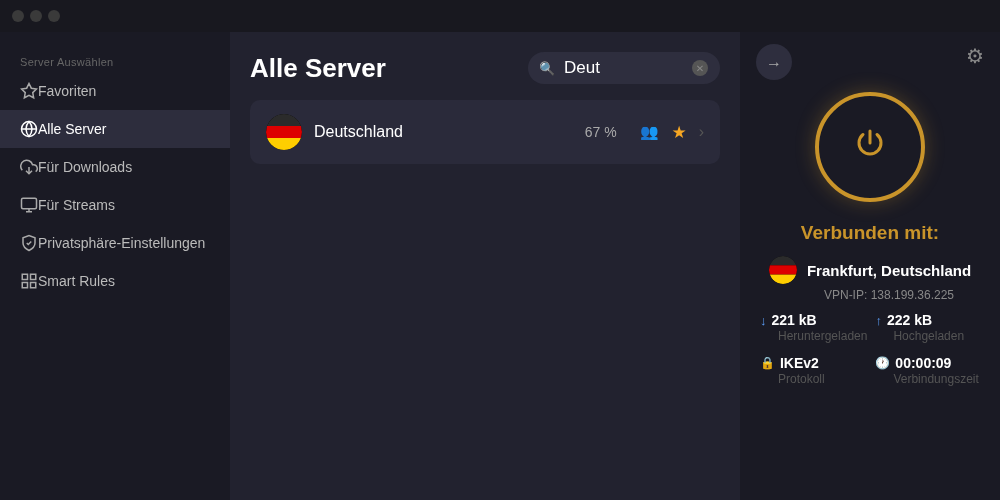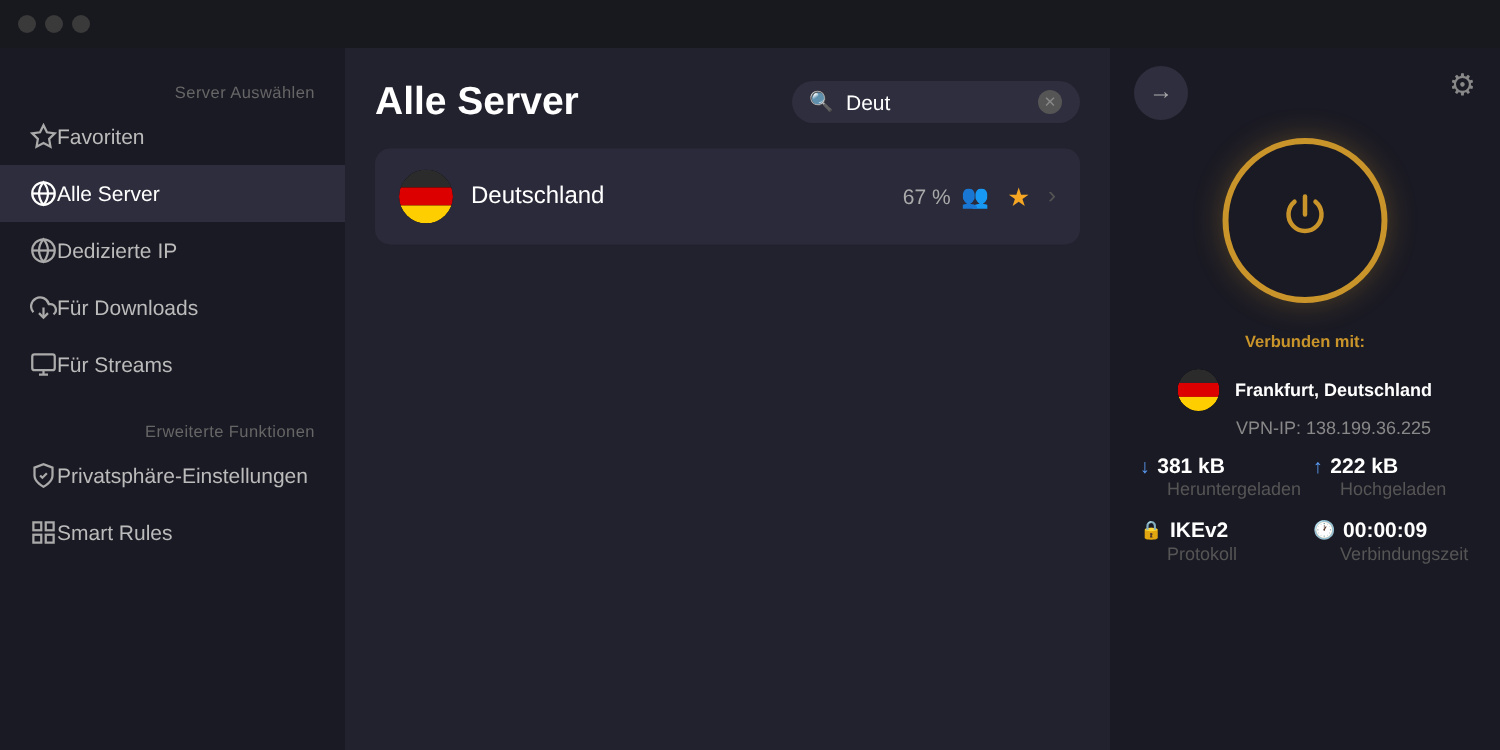--- a/index.html
+++ b/index.html
@@ -44,21 +44,20 @@
     }
 
     
     .sidebar {
       width: 230px;
       background: #1a1a24;
       flex-shrink: 0;
       padding: 16px 0;
       display: flex;
       flex-direction: column;
-      text-align: right;
     }
     .sidebar-section-label {
       font-size: 11px;
       color: #666;
       padding: 8px 20px 4px;
       letter-spacing: 0.3px;
       text-transform: none;
     }
     .sidebar-item {
       display: flex;
@@ -114,21 +113,21 @@
       padding: 6px 12px;
       gap: 8px;
       margin-left: auto;
       min-width: 180px;
     }
     .search-box input {
       background: transparent;
       border: none;
       outline: none;
       color: #fff;
-      font-size: 14px;
+      font-size: 17px;
       width: 120px;
     }
     .search-icon-wrap {
       color: #888;
       font-size: 13px;
     }
     .search-clear {
       color: #888;
       cursor: pointer;
       font-size: 13px;
@@ -167,21 +166,21 @@
       font-size: 16px;
       font-weight: 400;
       color: #fff;
       flex: 1;
     }
     .server-load {
       font-size: 14px;
       color: #aaa;
       display: flex;
       align-items: center;
-      gap: 7px;
+      gap: 24px;
     }
     .users-icon { color: #aaa; font-size: 15px; }
     .star-icon { color: #f5a623; font-size: 17px; }
     .chevron-right { color: #555; font-size: 16px; }
 
     
     .right-panel {
       width: 260px;
       background: #1a1a24;
       flex-shrink: 0;
@@ -226,41 +225,41 @@
       margin-top: 30px;
       margin-bottom: 20px;
       box-shadow: 0 0 20px rgba(201,148,42,0.3);
     }
     .power-icon {
       color: #c9942a;
       font-size: 36px;
     }
 
     .connected-label {
-      font-size: 11px;
+      font-size: 19px;
       color: #c9942a;
       font-weight: 600;
       margin-bottom: 12px;
     }
 
     .connected-server {
       display: flex;
       align-items: center;
       gap: 10px;
       margin-bottom: 4px;
     }
     .connected-flag {
       width: 28px;
       height: 28px;
       border-radius: 50%;
       overflow: hidden;
       flex-shrink: 0;
     }
     .connected-name {
-      font-size: 12px;
+      font-size: 15px;
       font-weight: 600;
       color: #fff;
     }
     .connected-vpnip {
       font-size: 12px;
       color: #888;
       margin-left: 38px;
       margin-bottom: 2px;
     }
     .connected-localip {
@@ -337,30 +336,20 @@
       <div class="sidebar-icon">
         <svg viewBox="0 0 24 24" fill="none" stroke="#fff" stroke-width="2">
           <circle cx="12" cy="12" r="10"></circle>
           <line x1="2" y1="12" x2="22" y2="12"></line>
           <path d="M12 2a15.3 15.3 0 0 1 4 10 15.3 15.3 0 0 1-4 10 15.3 15.3 0 0 1-4-10 15.3 15.3 0 0 1 4-10z"></path>
         </svg>
       </div>
       <span>Alle Server</span>
     </div>
 
-    <div class="sidebar-item">
-      <div class="sidebar-icon">
-        <svg viewBox="0 0 24 24" fill="none" stroke="#aaa" stroke-width="2">
-          <circle cx="12" cy="12" r="10"></circle>
-          <line x1="2" y1="12" x2="22" y2="12"></line>
-          <path d="M12 2a15.3 15.3 0 0 1 4 10 15.3 15.3 0 0 1-4 10 15.3 15.3 0 0 1-4-10 15.3 15.3 0 0 1 4-10z"></path>
-        </svg>
-      </div>
-      <span>Dedizierte IP</span>
-    </div>
 
     <div class="sidebar-item">
       <div class="sidebar-icon">
         <svg viewBox="0 0 24 24" fill="none" stroke="#aaa" stroke-width="2">
           <polyline points="8,17 12,21 16,17"></polyline>
           <line x1="12" y1="12" x2="12" y2="21"></line>
           <path d="M20.88 18.09A5 5 0 0 0 18 9h-1.26A8 8 0 1 0 3 16.29"></path>
         </svg>
       </div>
       <span>Für Downloads</span>
@@ -370,21 +359,20 @@
       <div class="sidebar-icon">
         <svg viewBox="0 0 24 24" fill="none" stroke="#aaa" stroke-width="2">
           <rect x="2" y="3" width="20" height="14" rx="2" ry="2"></rect>
           <line x1="8" y1="21" x2="16" y2="21"></line>
           <line x1="12" y1="17" x2="12" y2="21"></line>
         </svg>
       </div>
       <span>Für Streams</span>
     </div>
 
-    <div class="sidebar-section-label" style="margin-top:12px;">Erweiterte Funktionen</div>
 
     <div class="sidebar-item">
       <div class="sidebar-icon">
         <svg viewBox="0 0 24 24" fill="none" stroke="#aaa" stroke-width="2">
           <path d="M12 22s8-4 8-10V5l-8-3-8 3v7c0 6 8 10 8 10z"></path>
           <polyline points="9,12 11,14 15,10" stroke="#aaa" stroke-width="2"></polyline>
         </svg>
       </div>
       <span>Privatsphäre-Einstellungen</span>
     </div>
@@ -470,21 +458,21 @@
       </div>
       <span class="connected-name">Frankfurt, Deutschland</span>
     </div>
     <div class="connected-vpnip">VPN-IP: 138.199.36.225</div>
 
     <div class="stats-grid">
 
       <div class="stat-item">
         <div class="stat-top">
           <span class="stat-arrow down">↓</span>
-          <span class="stat-value">381 kB</span>
+          <span class="stat-value">221 kB</span>
         </div>
         <span class="stat-label">Heruntergeladen</span>
       </div>
 
       <div class="stat-item">
         <div class="stat-top">
           <span class="stat-arrow up">↑</span>
           <span class="stat-value">222 kB</span>
         </div>
         <span class="stat-label">Hochgeladen</span>

